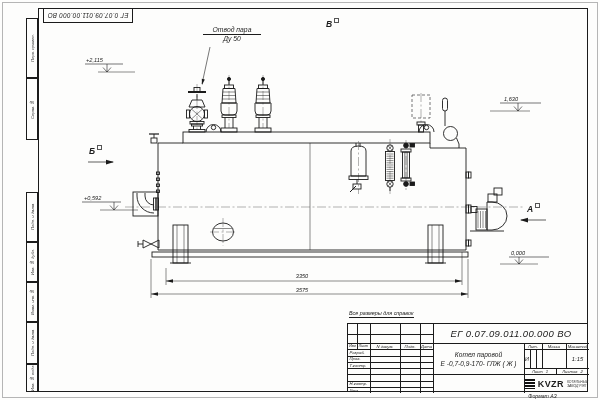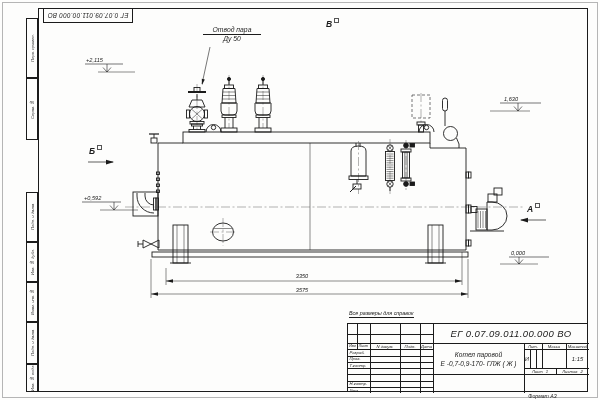--- a/index.html
+++ b/index.html
@@ -383,17 +383,27 @@
 
     <div class="cell" style="left:176px;top:44.2px;width:32px;height:6.2px;gap:3px">
       <span>Лист</span>
       <span>1</span>
     </div>
     <div class="cell" style="left:208px;top:44.2px;width:33px;height:6.2px;gap:3px">
       <span>Листов</span>
       <span>2</span>
     </div>
 
+    <div class="cell" style="left:176px;top:50.4px;width:65px;height:18.6px">
+      <div class="logo-wrap">
+        <div class="logo-icon"></div>
+        <div class="logo-abbr">KVZR</div>
+        <div class="logo-sub">
+          <div>КОТЕЛЬНЫЙ</div>
+          <div>ЗАВОД РЭП</div>
+        </div>
+      </div>
+    </div>
   </div>
 
   <div class="abs format">Формат А3</div>
 
 </div>
 
 </body></html>

